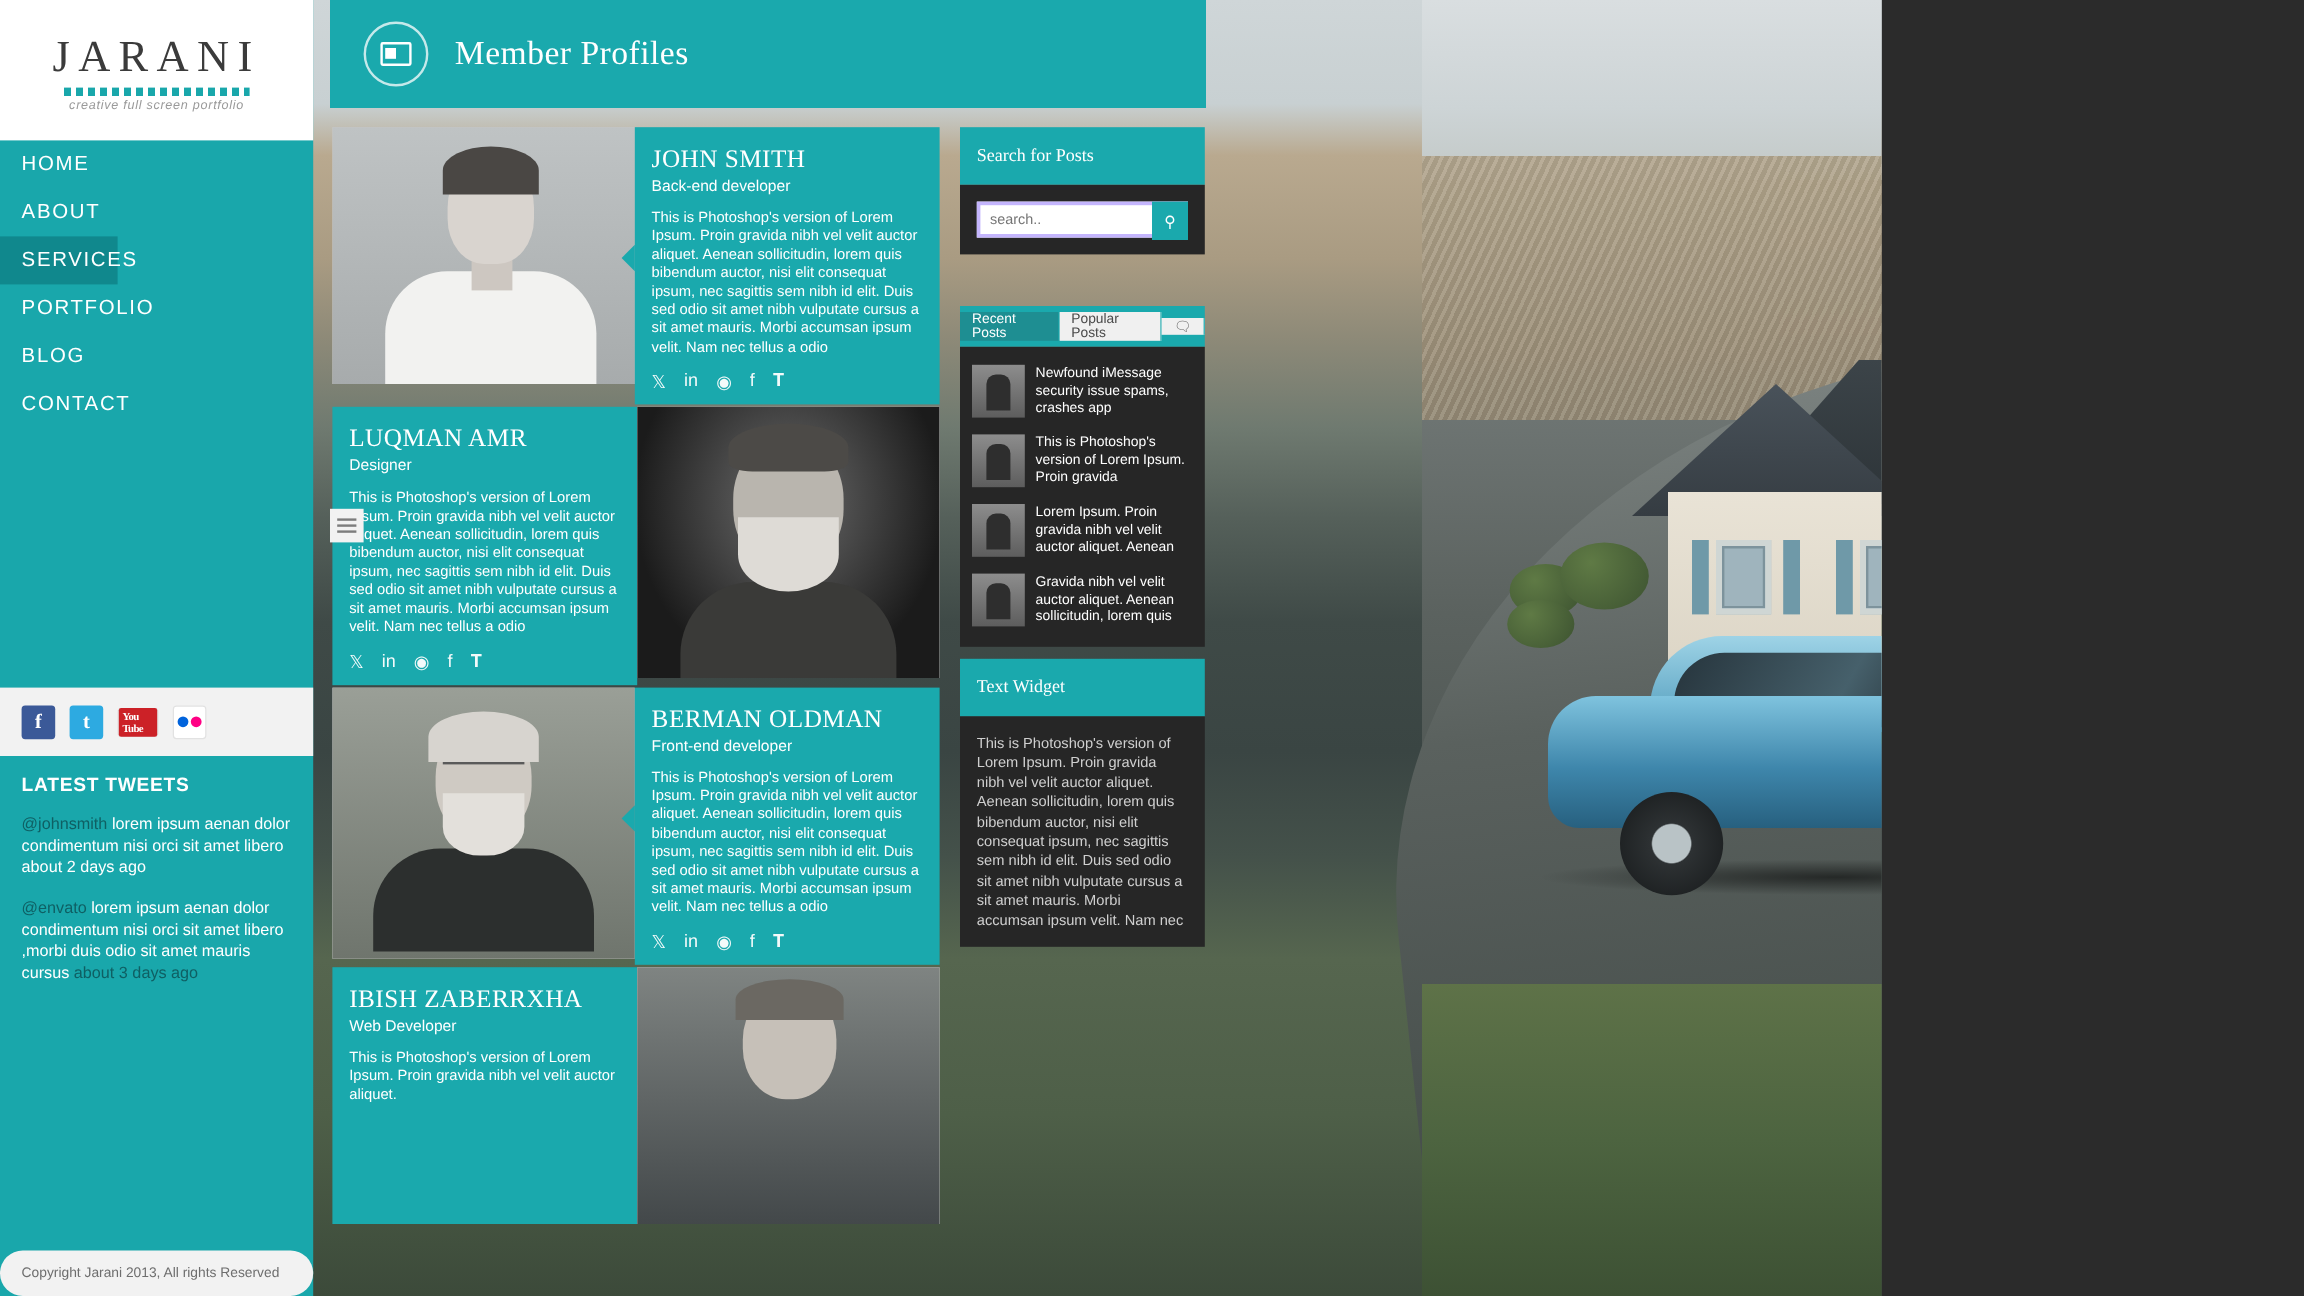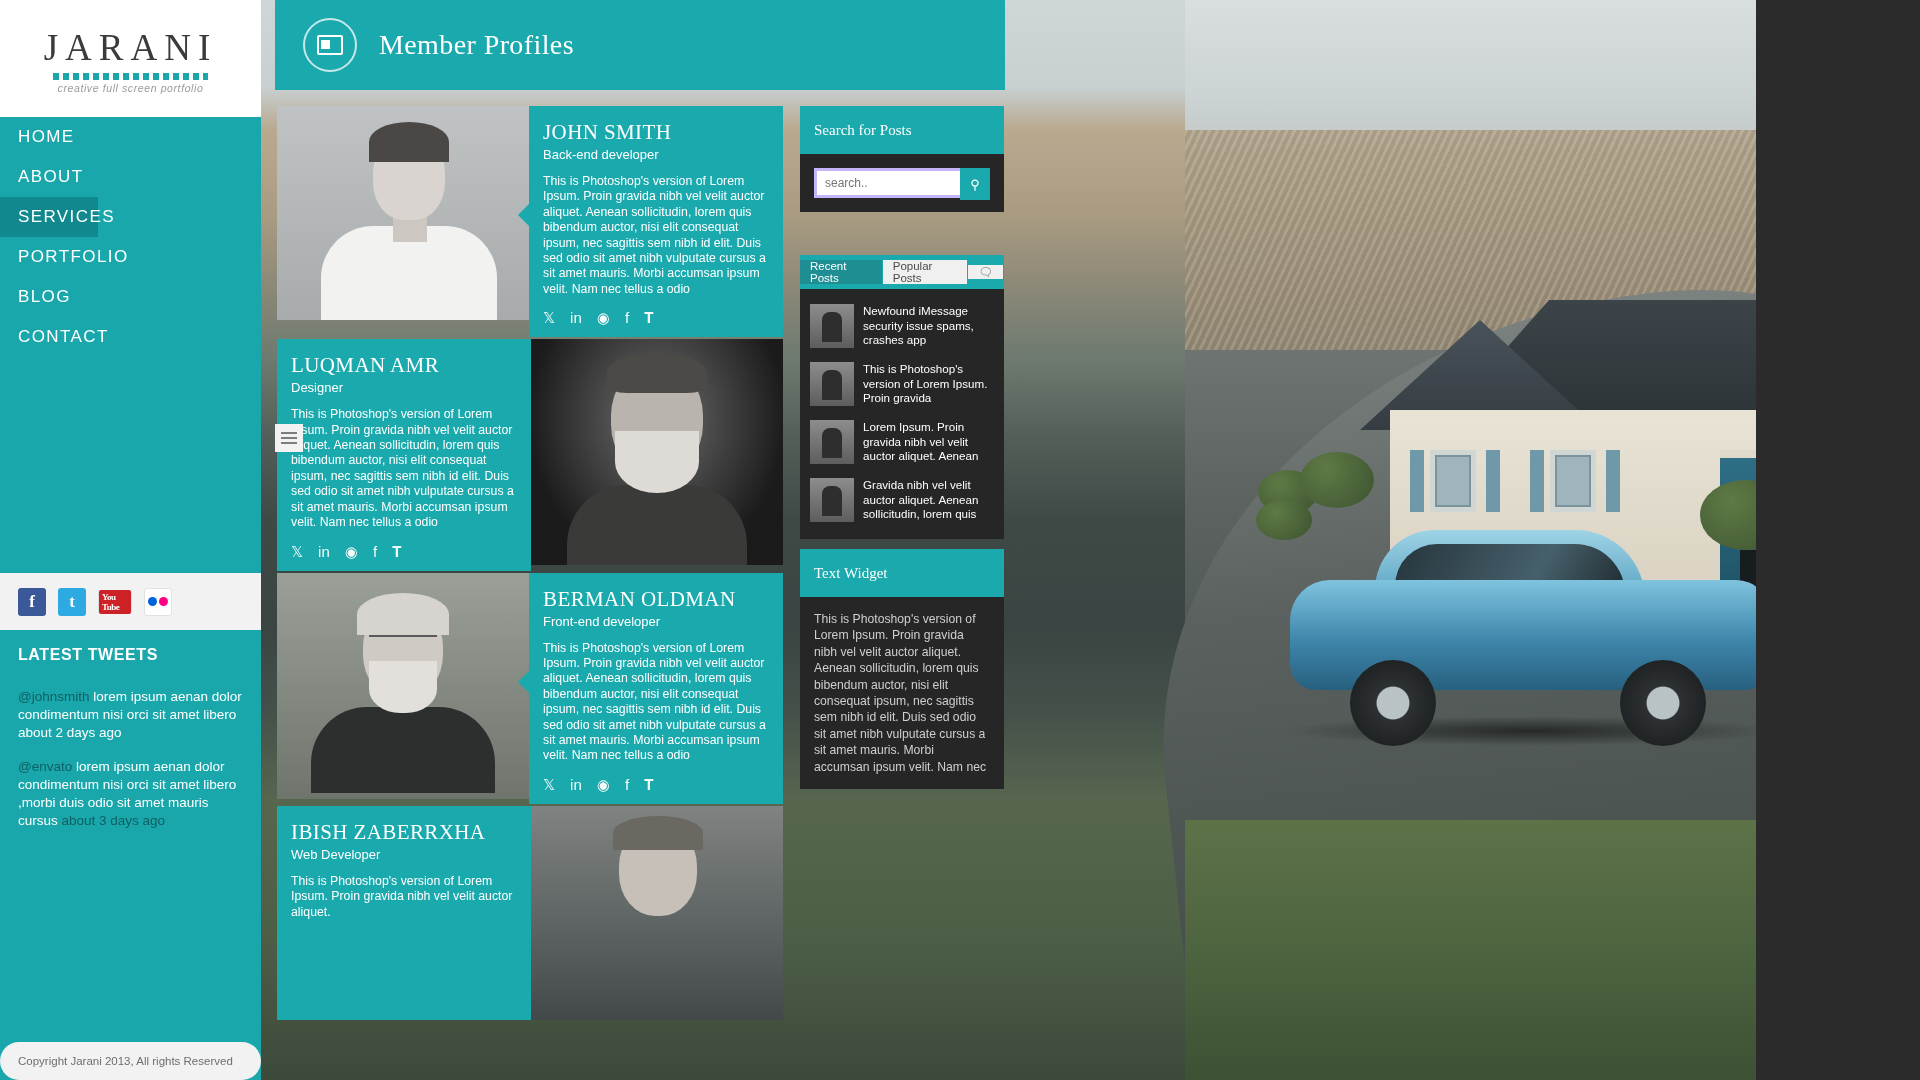--- a/index.html
+++ b/index.html
@@ -4,21 +4,21 @@
 <style>
   * { box-sizing: border-box; margin: 0; padding: 0; }
   html, body {
     width: 1920px; height: 1080px;
     overflow: hidden;
     font-family: "Liberation Sans", sans-serif;
     background: #2b2b2b;
   }
   #page {
     position: relative;
-    width: 1756px; height: 1080px;
+    width: 1568px; height: 1080px;
     
     background:
       linear-gradient(to bottom,
         #cfd6d8 0%, #c8d0d2 8%,
         #b9a98f 12%, #a99b82 20%,
         #8e8a78 26%, #6f7a70 33%,
         #55605a 40%, #3f4a47 48%,
         #3a4543 58%, #44514a 66%,
         #56664f 74%, #4e5f48 86%, #3c4a3a 100%);
   }
@@ -160,21 +160,21 @@
   .sicon.yt { background: #fff; width: 34px; height: 24px; border: 1px solid #ddd; position: relative; }
   .sicon.yt .yt-in { background: #cc2127; color: #fff; font-size: 9px; padding: 2px 3px; border-radius: 2px; letter-spacing: -.5px;}
   .sicon.fl { background: #fff; border: 1px solid #e2e2e2; gap: 2px; }
   .dotb { width: 9px; height: 9px; border-radius: 50%; background: #0063dc; }
   .dotp { width: 9px; height: 9px; border-radius: 50%; background: #ff0084; }
   .tweets {
     position: absolute; left: 0; top: 630px; width: 261px; padding: 16px 18px 0 18px;
     color: #fff;
   }
   .tweets h3 {
-    font-size: 16px; font-weight: bold; letter-spacing: .6px; margin-bottom: 24px;
+    font-size: 16px; font-weight: bold; letter-spacing: .6px; margin-bottom: 14px;
   }
   .tweet { font-size: 13.5px; line-height: 18px; margin-bottom: 16px; color: #ffffff; }
   .tweet a { color: #0f5f63; text-decoration: none; }
   .copyright {
     position: absolute; left: 0; bottom: 0; width: 261px; height: 38px;
     background: #f2f2f2; color: #6e6e6e; font-size: 11.5px;
     display: flex; align-items: center; padding-left: 18px; border-radius: 19px;
   }
 
   

